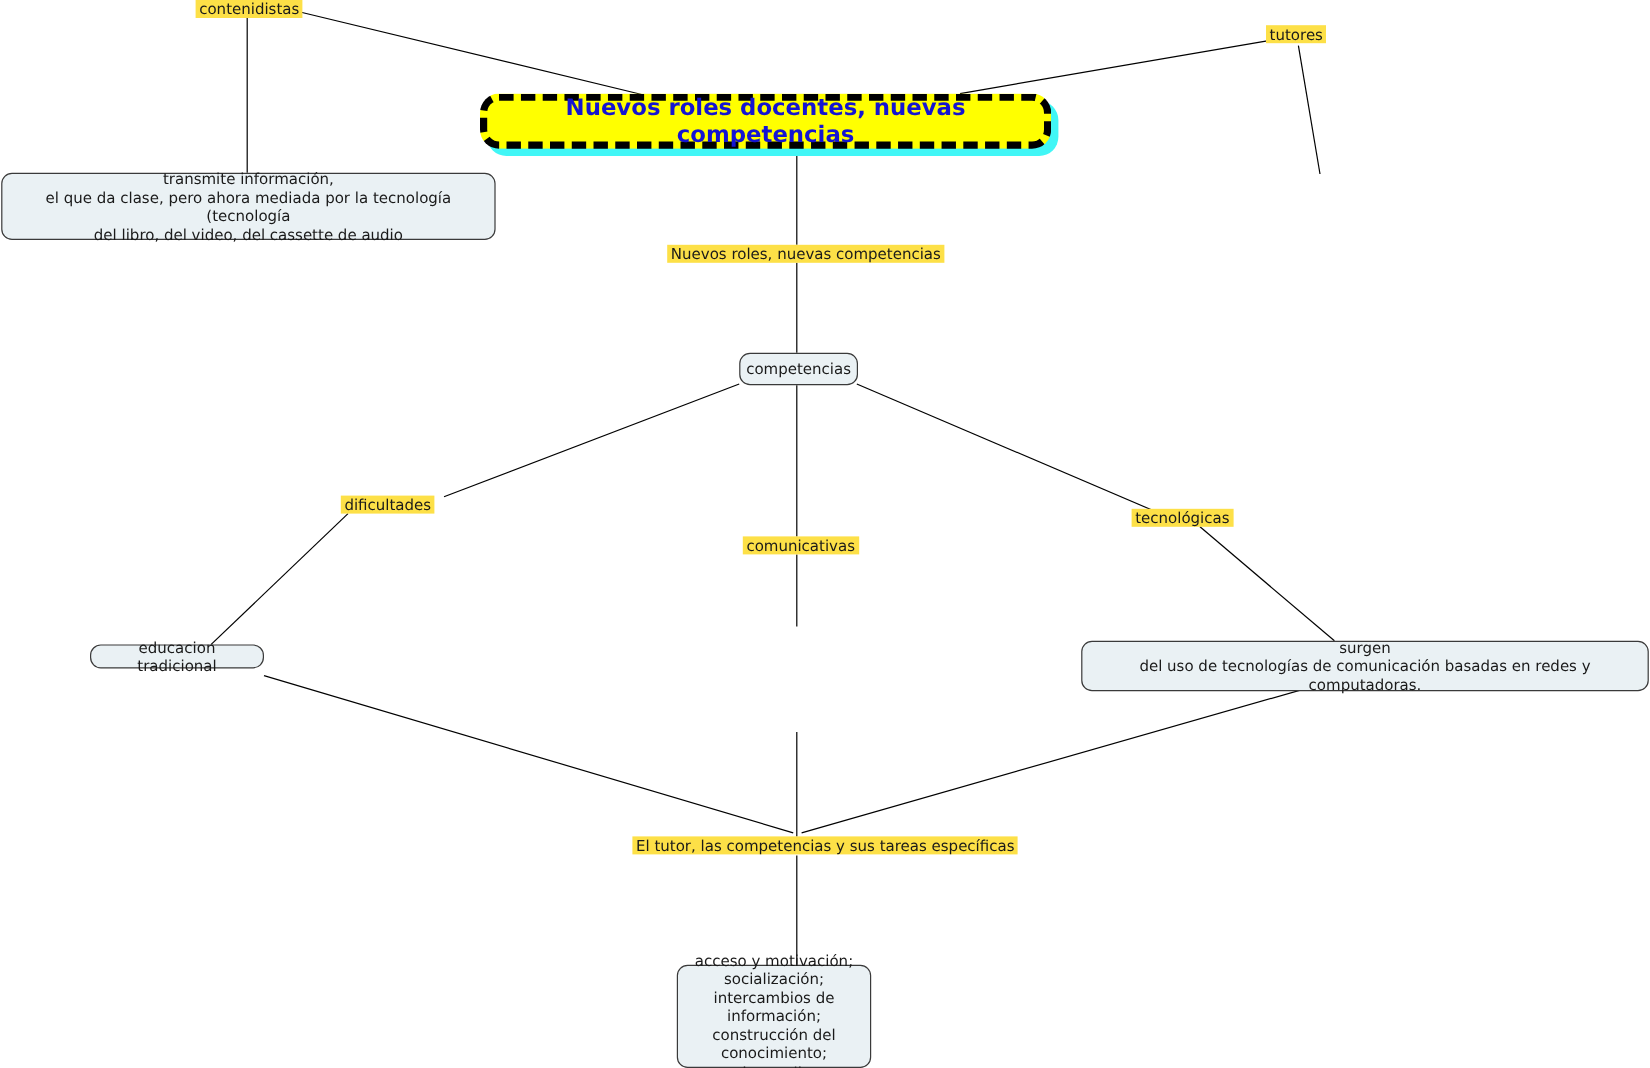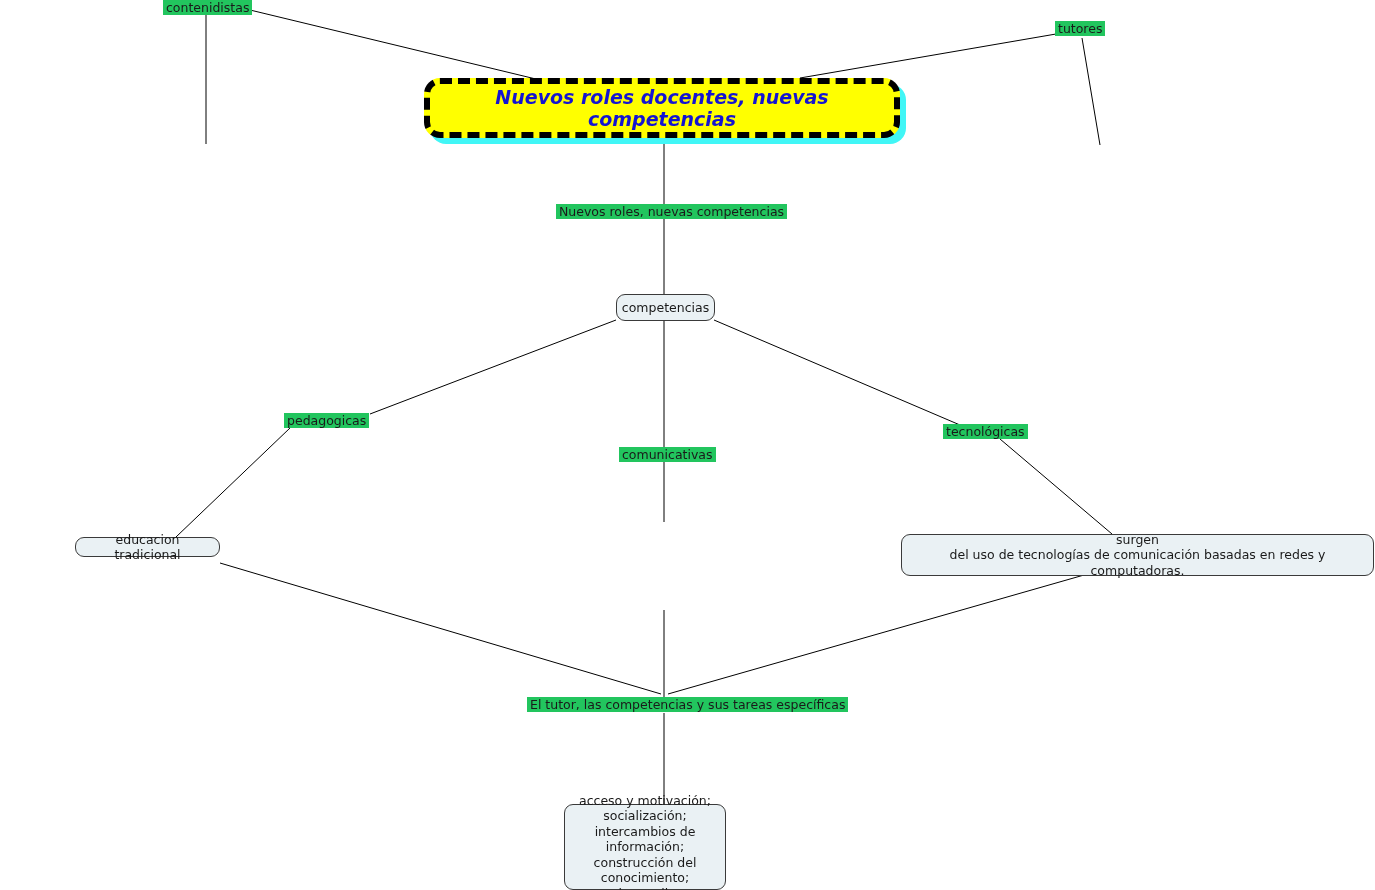--- a/index.html
+++ b/index.html
@@ -80,21 +80,21 @@
     letter-spacing: 0px;
     text-align: center;
   }
   
   .link-label {
     position: absolute;
     color: #1a1a1a;
     font-size: 12.5px;
     line-height: 15px;
     text-align: center;
-    background: #22c55e;
+    background: #fde047;
     padding: 0 3px;
     white-space: nowrap;
     z-index: 2;
   }
 </style>
 </head>
 <body>
 
 <div id="canvas">
 
@@ -122,27 +122,30 @@
       <line x1="1000" y1="439" x2="1112" y2="534"></line>
 
       <line x1="220" y1="563" x2="661" y2="694"></line>
       <line x1="664" y1="610" x2="664" y2="697"></line>
       <line x1="1112" y1="567" x2="668" y2="694"></line>
 
       <line x1="664" y1="713" x2="664" y2="804"></line>
     </g>
   </svg>
 
-  <div class="root-node" style="left:424px; top:78px; width:476px; height:60px;font-style:italic;">
+  <div class="root-node" style="left:400px; top:78px; width:476px; height:46px;">
     <div class="root-shadow"></div>
     <div class="root-inner">
       <span>Nuevos roles docentes, nuevas competencias</span>
     </div>
   </div>
 
+  <div class="node" style="left:1px; top:144px; width:412px; height:56px;">transmite información,
+el que da clase, pero ahora mediada por la tecnología (tecnología
+del libro, del video, del cassette de audio</div>
 
 
   <div class="node" style="left:616px; top:294px; width:99px; height:27px;">competencias</div>
 
   <div class="node" style="left:75px; top:537px; width:145px; height:20px;">educacion tradicional</div>
 
 
   <div class="node" style="left:901px; top:534px; width:473px; height:42px;">surgen
 del uso de tecnologías de comunicación basadas en redes y computadoras.</div>
 
@@ -151,21 +154,21 @@
 intercambios de información;
 construcción del conocimiento;
 desarrollo</div>
 
   <div class="link-label" style="left:163px; top:0px;">contenidistas</div>
 
   <div class="link-label" style="left:1055px; top:21px;">tutores</div>
 
   <div class="link-label" style="left:556px; top:204px;">Nuevos roles, nuevas competencias</div>
 
-  <div class="link-label" style="left:284px; top:413px;">pedagogicas</div>
+  <div class="link-label" style="left:284px; top:413px;">dificultades</div>
 
   <div class="link-label" style="left:619px; top:447px;">comunicativas</div>
 
   <div class="link-label" style="left:932px; top:424px;margin-left:11px;">tecnológicas</div>
 
   <div class="link-label" style="left:511px; top:697px;margin-left:16px;">El tutor, las competencias y sus tareas específicas</div>
 
 </div>
 
 </body></html>

